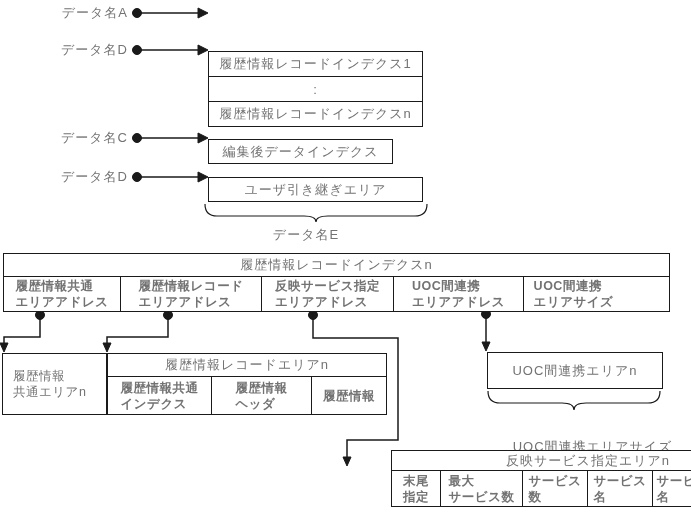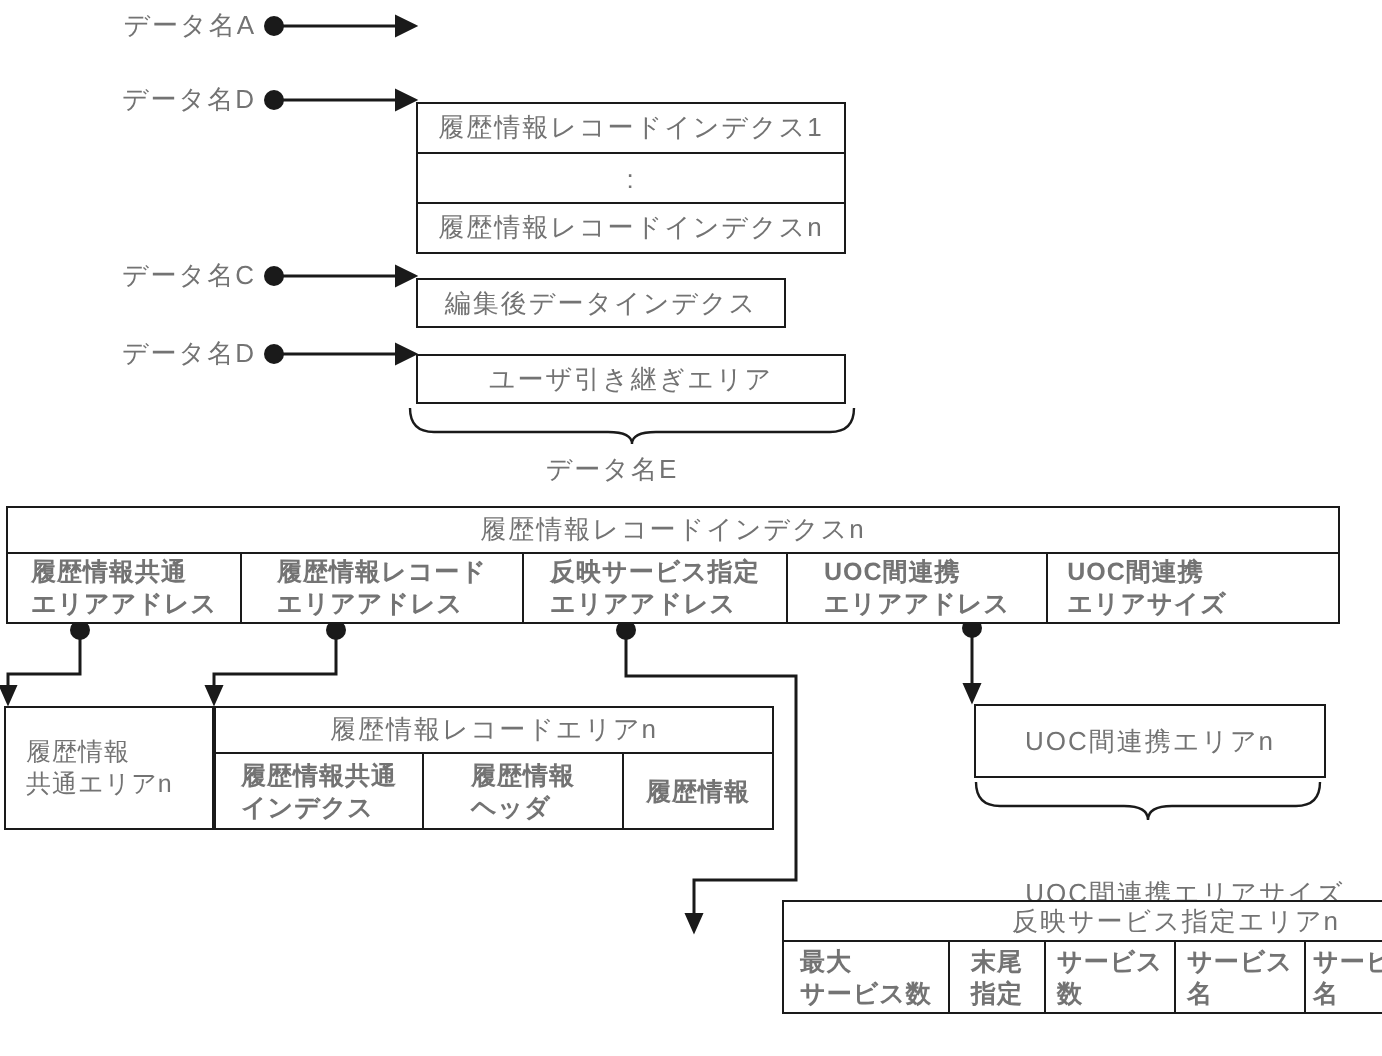--- a/index.html
+++ b/index.html
@@ -131,24 +131,24 @@
     </div>
   </div>
 
   <div class="box cbox" style="left:487px;top:352px;width:176px;height:37px;">UOC間連携エリアn</div>
 
   <div class="lbl center" style="left:494px;top:412px;width:197px;margin-top:28px;">UOC間連携エリアサイズ</div>
 
   <div class="box" style="left:347px;top:450px;width:394px;height:57px;margin-left:44px;">
     <div class="thead" style="height:20px;">反映サービス指定エリアn</div>
     <div class="tbody" style="height:35px;">
+      <div class="cell prel" style="width:48px;">末尾
+指定</div>
       <div class="cell prel" style="width:82px;">最大
 サービス数</div>
-      <div class="cell prel" style="width:48px;">末尾
-指定</div>
       <div class="cell prel" style="width:65px;">サービス
 数</div>
       <div class="cell prel" style="width:65px;">サービス
 名</div>
       <div class="cell prel" style="width:61px;">サービス
 名</div>
       <div class="cell prel" style="width:18px;font-size:11px;">..</div>
     </div>
   </div>
 

